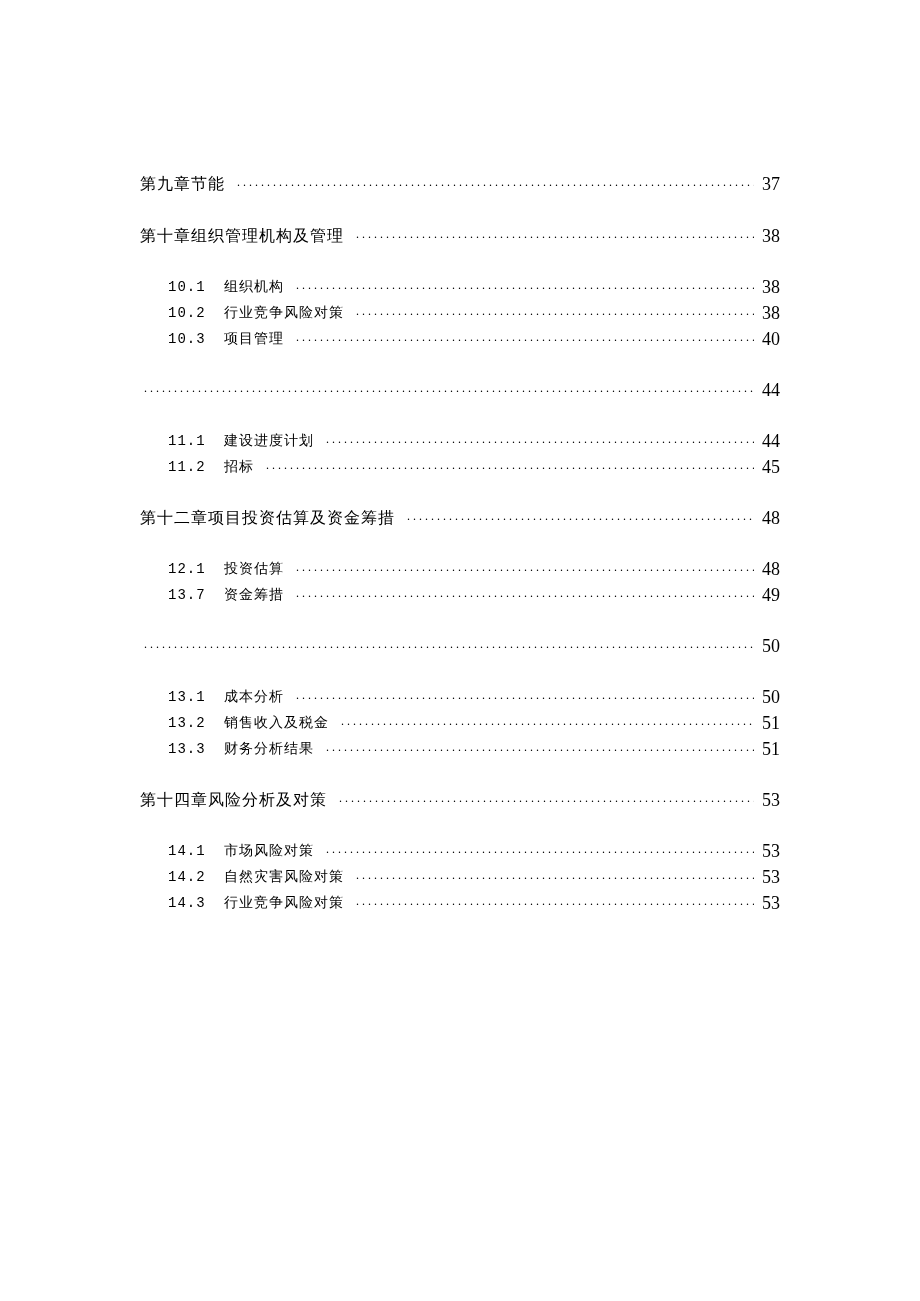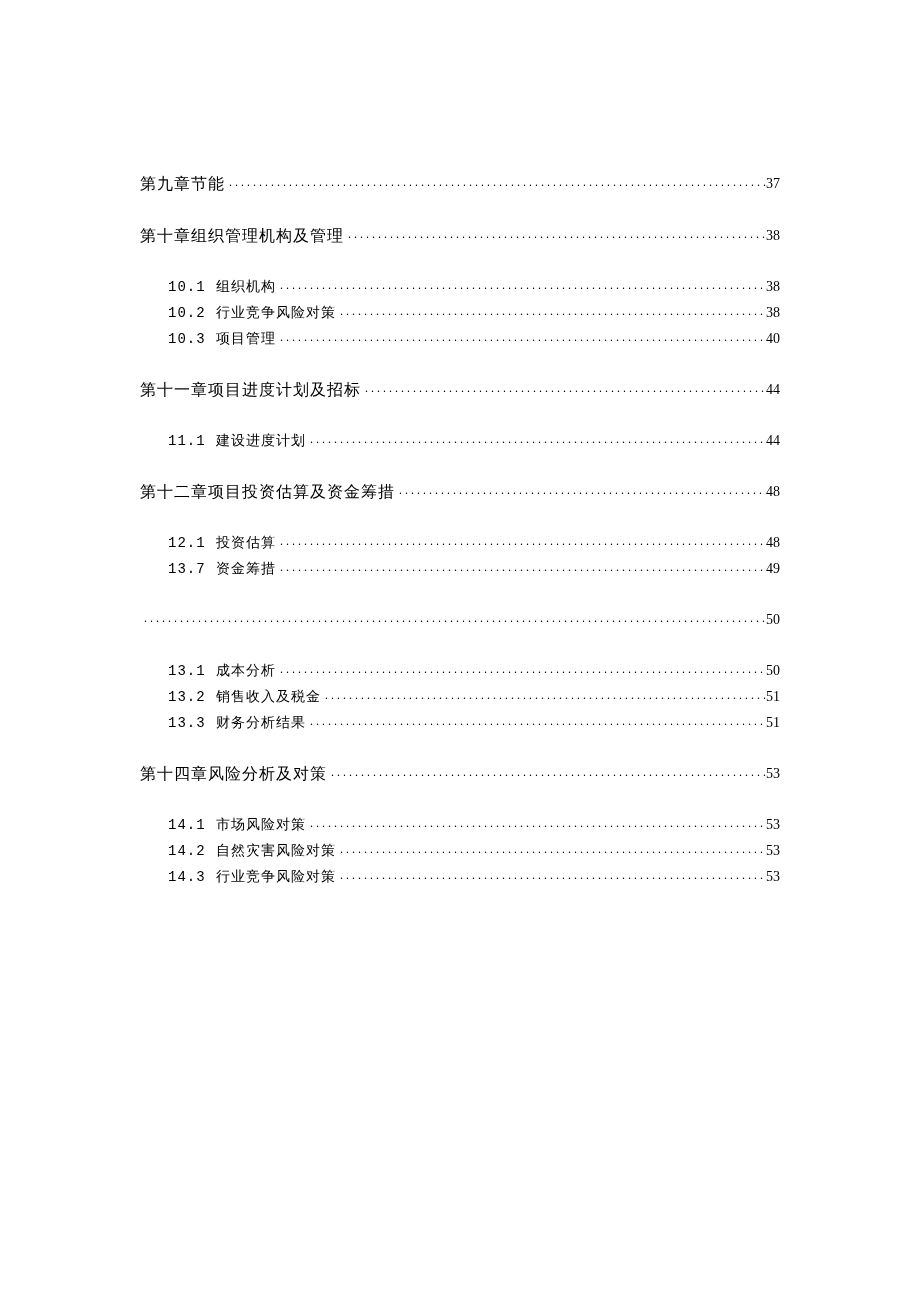--- a/index.html
+++ b/index.html
@@ -16,20 +16,21 @@
       padding: 170px 140px 0 140px;
     }
     .toc-container {
       width: 100%;
     }
     .toc-entry {
       display: flex;
       align-items: flex-start;
       white-space: nowrap;
       overflow: hidden;
+      gap: 8px;
     }
     .chapter-entry {
       font-size: 16px;
       line-height: 28px;
       margin-bottom: 24px;
     }
     .section-group {
       margin-bottom: 24px;
     }
     .section-entry {
@@ -58,21 +59,21 @@
       letter-spacing: 3px;
       font-size: 12px;
       padding: 0 4px;
       position: relative;
       top: -2px;
     }
     .dots::before {
       content: ".....................................................................................................................................";
     }
     .page-num {
-      font-size: 14px;
+      font-size: 18px;
       flex-shrink: 0;
     }
   </style>
 </head>
 <body>
 
 <div class="toc-container" id="toc-root">
     <div class="toc-entry chapter-entry">
       <span class="chapter-title">第九章节能</span>
       <span class="dots"></span>
@@ -97,30 +98,35 @@
         <span class="page-num">38</span>
       </div>
       <div class="toc-entry section-entry">
         <span class="section-number">10.3</span>
         <span class="section-title">项目管理</span>
         <span class="dots"></span>
         <span class="page-num">40</span>
       </div>
     </div>
     <div class="toc-entry chapter-entry">
-      <span class="chapter-title">第十一章项目进度计划及招标</span>
       <span class="dots"></span>
       <span class="page-num">44</span>
     </div>
     <div class="section-group">
       <div class="toc-entry section-entry">
         <span class="section-number">11.1</span>
         <span class="section-title">建设进度计划</span>
         <span class="dots"></span>
         <span class="page-num">44</span>
+      </div>
+      <div class="toc-entry section-entry">
+        <span class="section-number">11.2</span>
+        <span class="section-title">招标</span>
+        <span class="dots"></span>
+        <span class="page-num">45</span>
       </div>
     </div>
     <div class="toc-entry chapter-entry">
       <span class="chapter-title">第十二章项目投资估算及资金筹措</span>
       <span class="dots"></span>
       <span class="page-num">48</span>
     </div>
     <div class="section-group">
       <div class="toc-entry section-entry">
         <span class="section-number">12.1</span>

